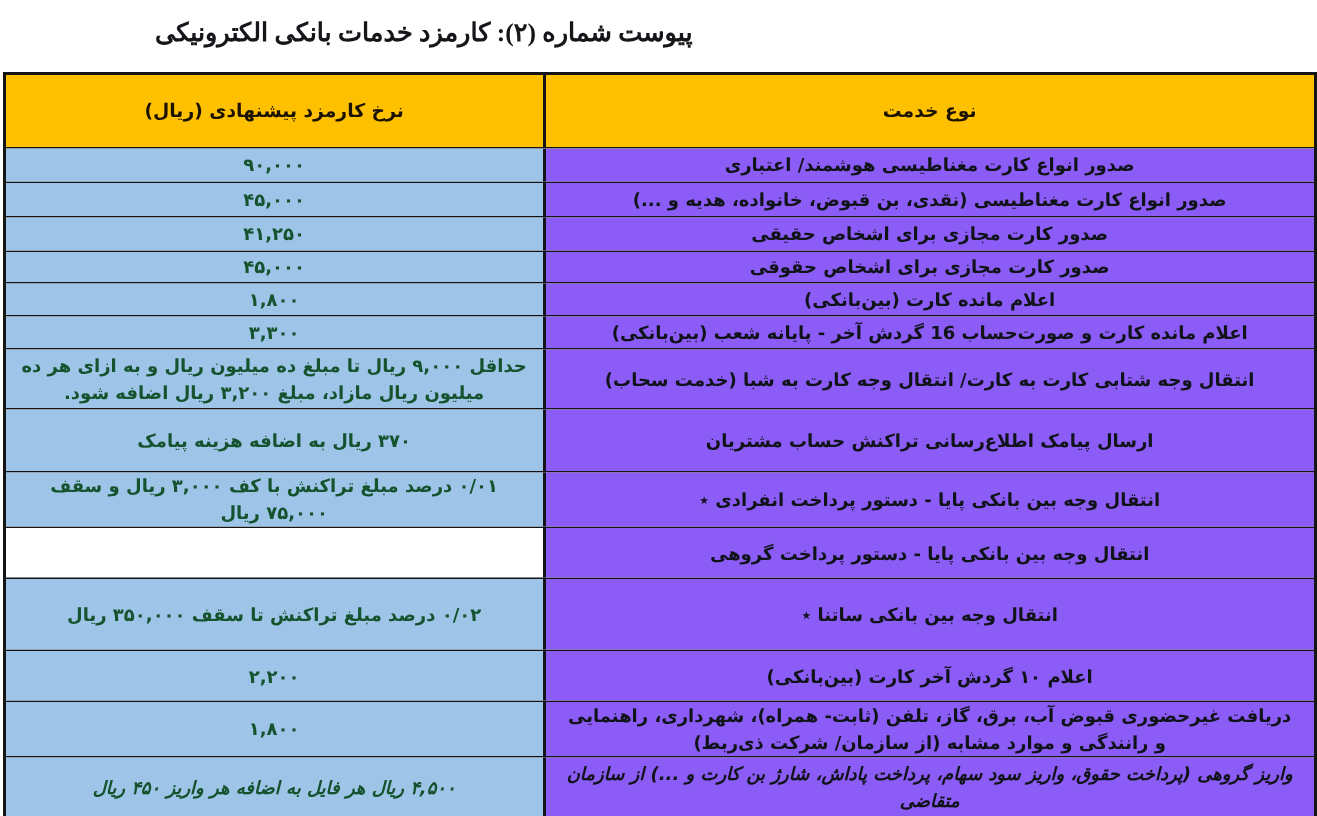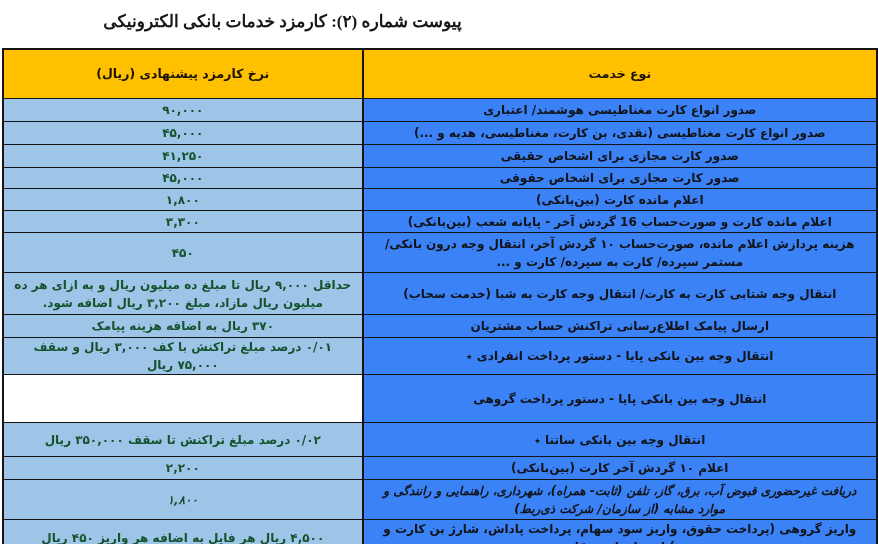--- a/index.html
+++ b/index.html
@@ -52,21 +52,21 @@
     display:flex;
     align-items:center;
     justify-content:center;
     text-align:center;
     padding:0 10px;
     font-size:12px;
     line-height:1.5;
   }
   .cell-service{
     width:59%;
-    background:#3b82f6;
+    background:#8b5cf6;
     border-left:2.4px solid var(--border);
   }
   .cell-fee{
     width:41%;
     background:var(--blue);
     color:#14532d;
   }
   .t-header .cell{
     background:var(--orange);
     color:#1c1200;
@@ -102,42 +102,38 @@
   <div class="t-row t-header">
     <div class="cell cell-service">نوع خدمت</div>
     <div class="cell cell-fee">نرخ کارمزد پیشنهادی (ریال)</div>
   </div>
   <div id="rows">
       <div class="t-row">
         <div class="cell cell-service">صدور انواع کارت مغناطیسی هوشمند/ اعتباری</div>
         <div class="cell cell-fee">۹۰,۰۰۰</div>
       </div>
       <div class="t-row">
-        <div class="cell cell-service">صدور انواع کارت مغناطیسی (نقدی، بن کارت، مغناطیسی، هدیه و ...)</div>
+        <div class="cell cell-service">صدور انواع کارت مغناطیسی (نقدی، بن قبوض، خانواده، هدیه و ...)</div>
         <div class="cell cell-fee">۴۵,۰۰۰</div>
       </div>
       <div class="t-row">
         <div class="cell cell-service">صدور کارت مجازی برای اشخاص حقیقی</div>
         <div class="cell cell-fee">۴۱,۲۵۰</div>
       </div>
       <div class="t-row">
         <div class="cell cell-service">صدور کارت مجازی برای اشخاص حقوقی</div>
         <div class="cell cell-fee">۴۵,۰۰۰</div>
       </div>
       <div class="t-row">
         <div class="cell cell-service">اعلام مانده کارت (بین‌بانکی)</div>
         <div class="cell cell-fee">۱,۸۰۰</div>
       </div>
       <div class="t-row">
         <div class="cell cell-service">اعلام مانده کارت و صورت‌حساب 16 گردش آخر - پایانه شعب (بین‌بانکی)</div>
         <div class="cell cell-fee">۳,۳۰۰</div>
-      </div>
-      <div class="t-row">
-        <div class="cell cell-service">هزینه پردازش اعلام مانده، صورت‌حساب ۱۰ گردش آخر، انتقال وجه درون بانکی/ مستمر سپرده/ کارت به سپرده/ کارت و ...</div>
-        <div class="cell cell-fee">۴۵۰</div>
       </div>
       <div class="t-row">
         <div class="cell cell-service">انتقال وجه شتابی کارت به کارت/ انتقال وجه کارت به شبا (خدمت سحاب)</div>
         <div class="cell cell-fee">حداقل ۹,۰۰۰ ریال تا مبلغ ده میلیون ریال و به ازای هر ده میلیون ریال مازاد، مبلغ ۳,۲۰۰ ریال اضافه شود.</div>
       </div>
       <div class="t-row">
         <div class="cell cell-service">ارسال پیامک اطلاع‌رسانی تراکنش حساب مشتریان</div>
         <div class="cell cell-fee">۳۷۰ ریال به اضافه هزینه پیامک</div>
       </div>
       <div class="t-row">

